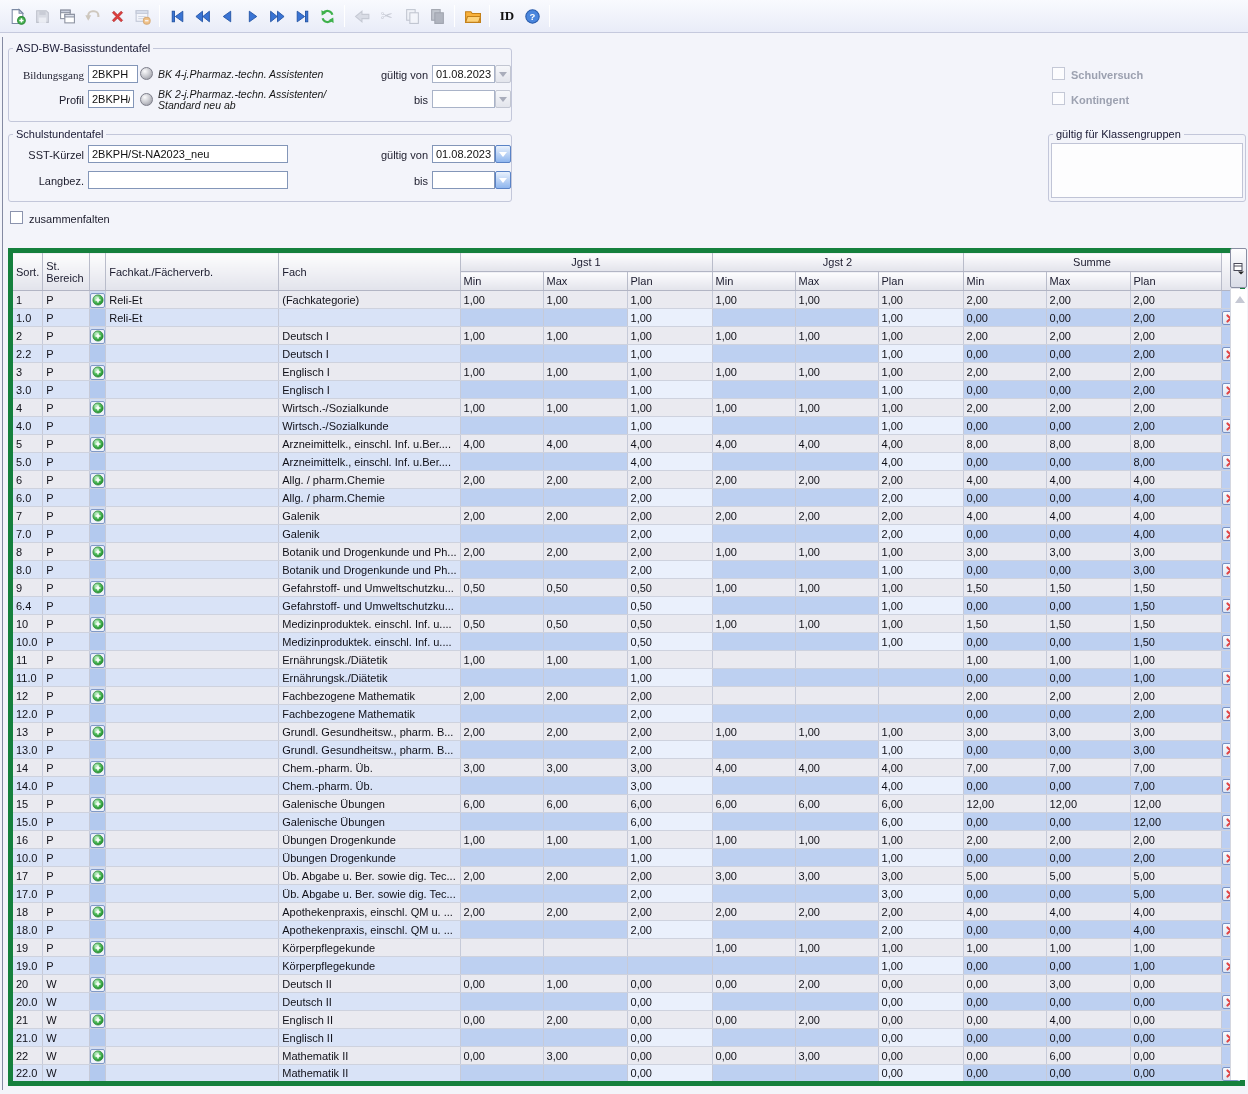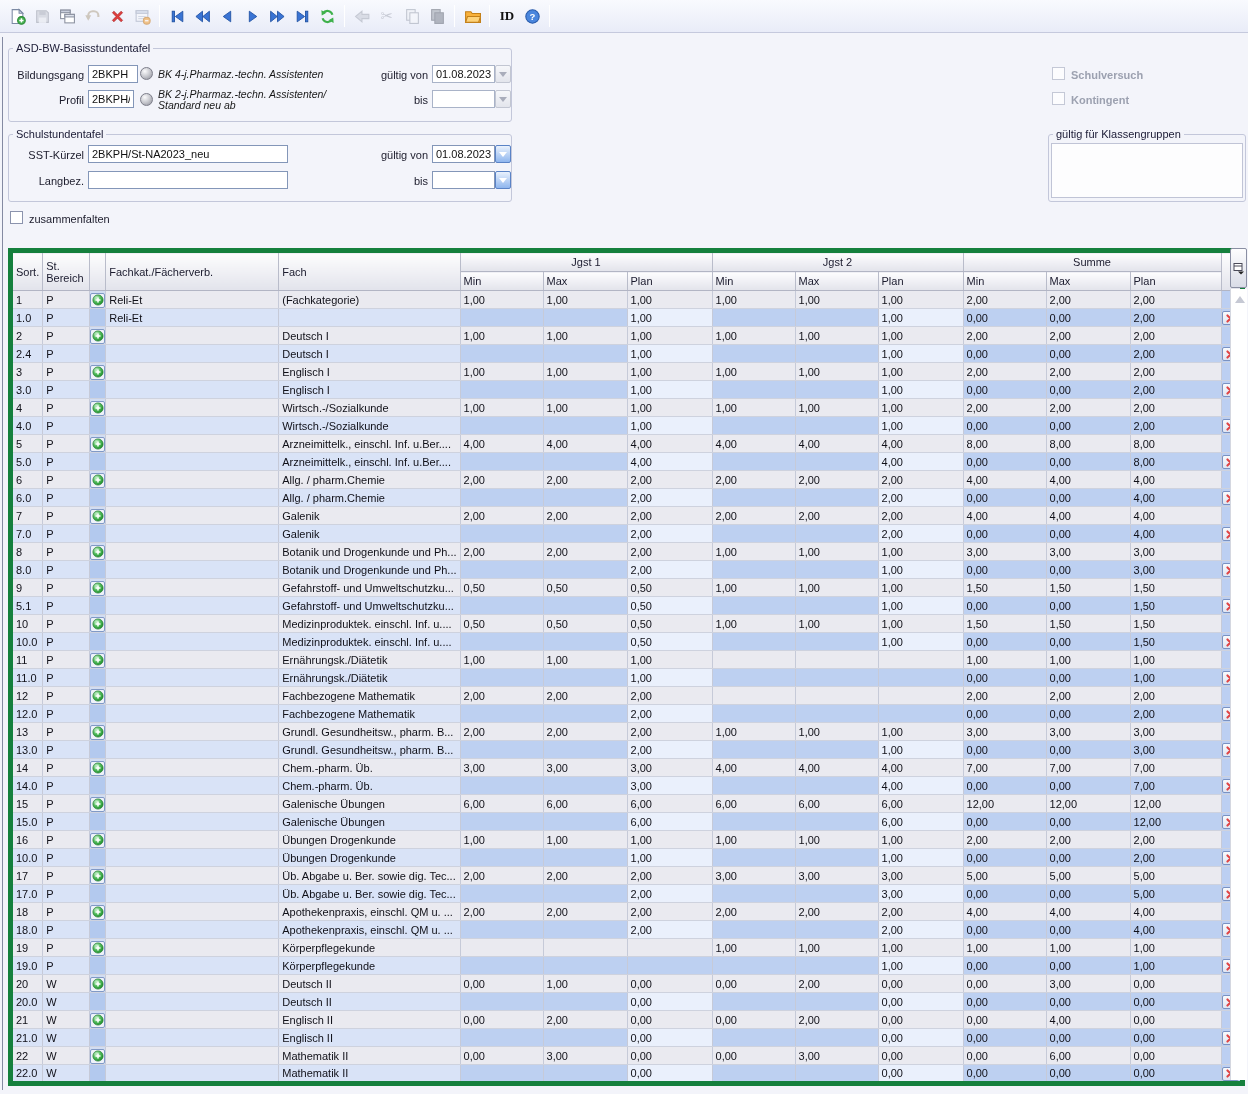--- a/index.html
+++ b/index.html
@@ -222,21 +222,21 @@
         <text x="8" y="11.2" font-size="9" font-weight="bold" fill="#fff" text-anchor="middle">?</text>
       </svg>
     </div>
     <div class="tsep"></div>
   </div>
 <div class="frameline"></div>
 
 <fieldset style="left:8px; top:42px; width:504px; height:80px;">
   <legend>ASD-BW-Basisstundentafel</legend>
 </fieldset>
-<div class="lbl r" style="left:6px; top:68px; width:78px;">Bildungsgang</div>
+<div class="lbl r" style="left:6px; top:68px; width:78px;font-family:Liberation Serif, serif;">Bildungsgang</div>
 <input class="txt" style="left: 88px; top: 65px; width: 50px;" readonly="" value="2BKPH">
 <div class="orb" style="left:140px; top:67px;"></div>
 <div class="desc" style="left:158px; top:69px;">BK 4-j.Pharmaz.-techn. Assistenten</div>
 <div class="lbl r" style="left:352px; top:68px; width:76px;">gültig von</div>
 <input class="txt" style="left: 432px; top: 65px; width: 63px; border-color: rgb(169, 179, 200);" readonly="" value="01.08.2023">
 <div class="combo-btn dis" style="left:495px; top:65px;">
     <div class="chev"></div>
   </div>
 <div class="lbl r" style="left:6px; top:93px; width:78px;">Profil</div>
 <input class="txt" style="left: 88px; top: 90px; width: 46px;" readonly="" value="2BKPH/">
@@ -389,21 +389,21 @@
           <td class="cm">1,00</td>
           <td class="cm">1,00</td>
           <td class="cm">1,00</td>
           <td class="cm">1,00</td>
           <td class="cm">2,00</td>
           <td class="cm">2,00</td>
           <td class="cm">2,00</td>
           <td class="cd"></td>
         </tr>
         <tr>
-          <td class="cs">2.4</td>
+          <td class="cs">2.2</td>
           <td class="cs">P</td>
           <td class="cps"></td>
           <td class="cs"></td>
           <td class="cs">Deutsch I</td>
           <td class="cn"></td>
           <td class="cn"></td>
           <td class="ce">1,00</td>
           <td class="cn"></td>
           <td class="cn"></td>
           <td class="ce">1,00</td>
@@ -718,21 +718,21 @@
           <td class="cm">0,50</td>
           <td class="cm">1,00</td>
           <td class="cm">1,00</td>
           <td class="cm">1,00</td>
           <td class="cm">1,50</td>
           <td class="cm">1,50</td>
           <td class="cm">1,50</td>
           <td class="cd"></td>
         </tr>
         <tr>
-          <td class="cs">5.1</td>
+          <td class="cs">6.4</td>
           <td class="cs">P</td>
           <td class="cps"></td>
           <td class="cs"></td>
           <td class="cs">Gefahrstoff- und Umweltschutzku...</td>
           <td class="cn"></td>
           <td class="cn"></td>
           <td class="ce">0,50</td>
           <td class="cn"></td>
           <td class="cn"></td>
           <td class="ce">1,00</td>

